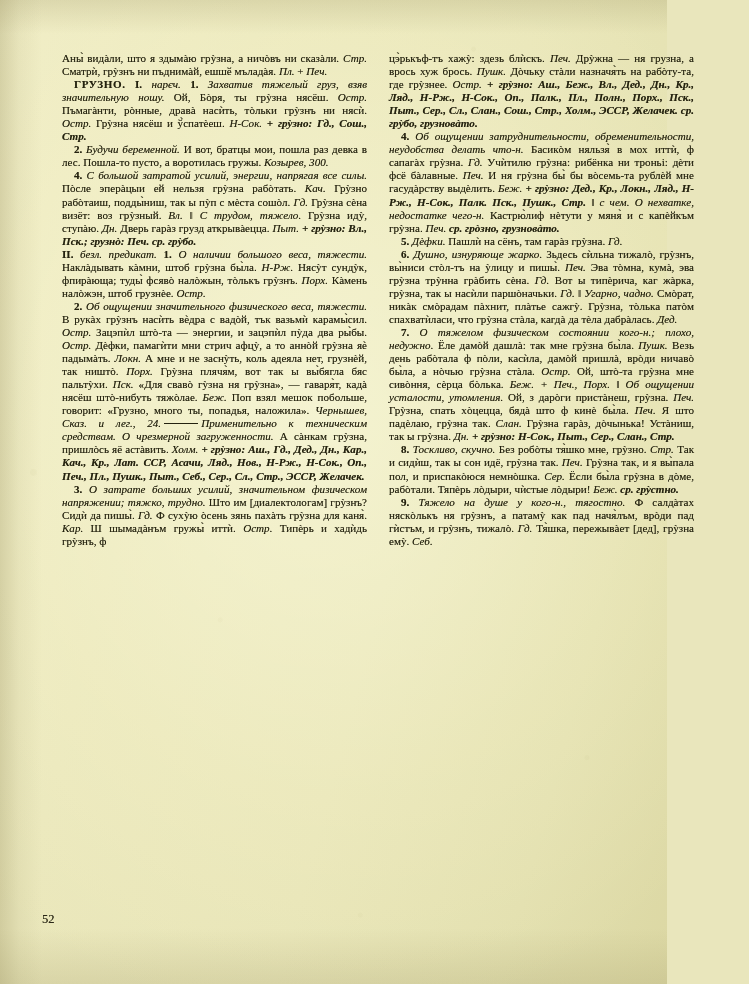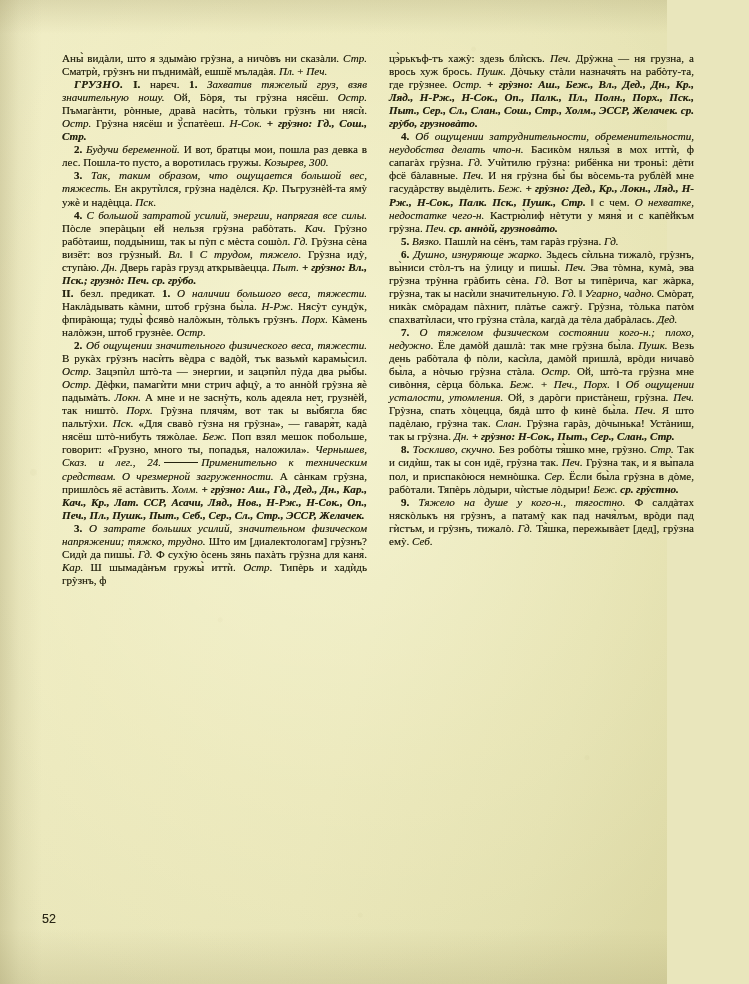--- a/index.html
+++ b/index.html
@@ -93,23 +93,23 @@
   .column p {
     margin: 0;
     text-indent: 12px;
   }
   .column p.noindent { text-indent: 0; }
 
   
   .hw {               
     font-weight: bold;
     letter-spacing: 0.6px;
+  }
+  .gram {             
     font-style: italic;
-  }
-  .gram {             
   }
   .defn {             
     font-style: italic;
   }
   .src {              
     font-style: italic;
   }
   .bld {              
     font-weight: bold;
   }
@@ -132,21 +132,21 @@
     margin: 0 3px;
   }
   .pipe { font-weight: normal; }
 
   #page-number {
     position: absolute;
     left: 42px;
     top: 912px;
     font-size: 12.5px;
     color: #2a2717;
-    font-family: Liberation Sans, sans-serif;
+    font-family: Liberation Serif, serif;
   }
 
   
   #columns, #page-number {
     text-shadow: 0 0 0.45px rgba(36,34,15,0.55);
   }
 </style>
 </head>
 <body>
 
@@ -179,26 +179,20 @@
         <span class="src">Остр.</span>
         <span>Грỳзна нясёш и ў̀спатèеш.</span>
         <span class="src">Н-Сок.</span>
         <span class="src bld">+ грỳзно: Гд., Сош., Стр.</span></p>
 
       <p><span class="num">2.</span>
         <span class="defn">Будучи беременной.</span>
         <span>И вот, братцы мои, пошла раз девка в лес. Пошла-то пусто, а воротилась гружы.</span>
         <span class="src">Козырев, 300.</span></p>
 
-      <p><span class="num">3.</span>
-        <span class="defn">Так, таким образом, что ощущается большой вес, тяжесть.</span>
-        <span>Ен акрутѝлся, грỳзна надèлся.</span>
-        <span class="src">Кр.</span>
-        <span>Пъгрузнèй-та ямỳ ужѐ и надèцца.</span>
-        <span class="src">Пск.</span></p>
 
       <p><span class="num">4.</span>
         <span class="defn">С большой затратой усилий, энергии, напрягая все силы.</span>
         <span>Пòсле эперàцыи ей нельзя грỳзна рабòтать.</span>
         <span class="src">Кач.</span>
         <span>Грỳзно рабòтаиш, подды̀ниш, так ы пỳп с мèста сошòл.</span>
         <span class="src">Гд.</span>
         <span>Грỳзна сèна визёт: воз грỳзный.</span>
         <span class="src">Вл.</span>
         <span class="pipe">‖</span>
@@ -270,34 +264,34 @@
         <span>Учѝтилю грỳзна: рибёнка ни троньі: дèти фсё бàлавные.</span>
         <span class="src">Печ.</span>
         <span>И ня грỳзна бы̀ бы вòсемь-та рублèй мне гасудàрству выдèлить.</span>
         <span class="src">Беж.</span>
         <span class="src bld">+ грỳзно: Дед., Кр., Локн., Ляд., Н-Рж., Н-Сок., Палк. Пск., Пушк., Стр.</span>
         <span class="pipe">‖</span>
         <span class="gram">с чем.</span>
         <span class="defn">О нехватке, недостатке чего-н.</span>
         <span>Кастрю̀лиф нèтути у мяня̀ и с капèйкъм грỳзна.</span>
         <span class="src">Печ.</span>
-        <span class="src bld">ср. аннòй, грузновàто.</span></p>
+        <span class="src bld">ср. грòзно, грузновàто.</span></p>
 
       <p><span class="num">5.</span>
-        <span class="defn">Вязко.</span>
+        <span class="defn">Дèфки.</span>
         <span>Пашлѝ на сёнъ, там гарàз грỳзна.</span>
         <span class="src">Гд.</span></p>
 
       <p><span class="num">6.</span>
         <span class="defn">Душно, изнуряюще жарко.</span>
         <span>Зьдесь сѝльна тижалò, грỳзнъ, вы̀ниси стòл-тъ на ỳлицу и пишы̀.</span>
         <span class="src">Печ.</span>
         <span>Эва тòмна, кумà, эва грỳзна трỳнна грàбить сèна.</span>
         <span class="src">Гд.</span>
-        <span>Вот ы типèрича, каг жàрка, грỳзна, так ы насѝли значительную.</span>
+        <span>Вот ы типèрича, каг жàрка, грỳзна, так ы насѝли паршòначьки.</span>
         <span class="src">Гд.</span>
         <span class="pipe">‖</span>
         <span class="defn">Угарно, чадно.</span>
         <span>Смòрат, никàк смòрадам пàхнит, плàтье сажгỳ. Грỳзна, тòлька патòм спахватѝласи, что грỳзна стàла, кагдà да тèла дабрàлась.</span>
         <span class="src">Дед.</span></p>
 
       <p><span class="num">7.</span>
         <span class="defn">О тяжелом физическом состоянии кого-н.; плохо, недужно.</span>
         <span>Ёле дамòй дашлà: так мне грỳзна бы̀ла.</span>
         <span class="src">Пушк.</span>

